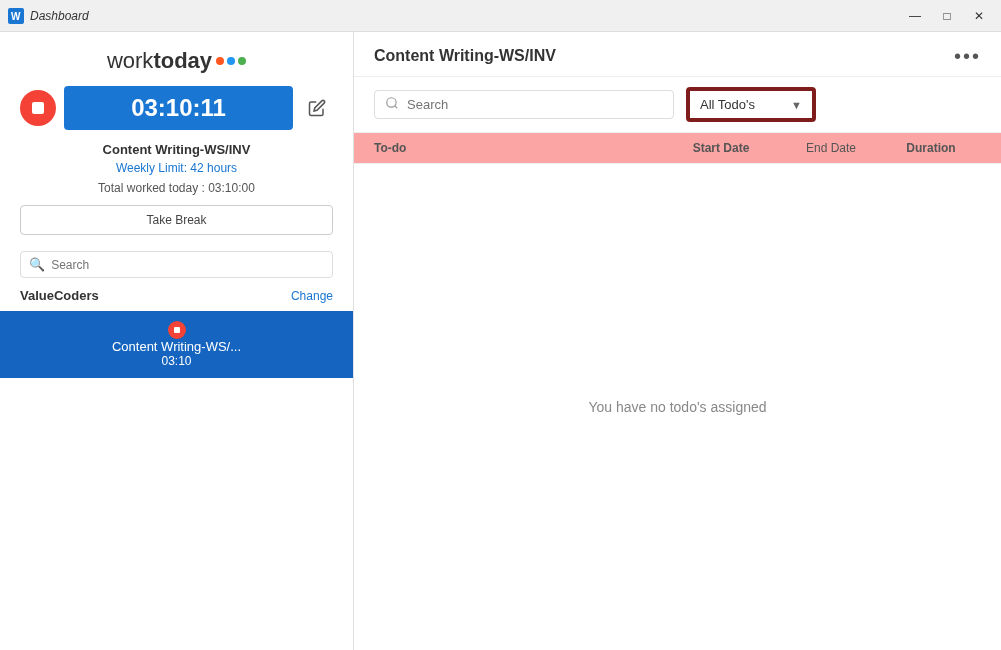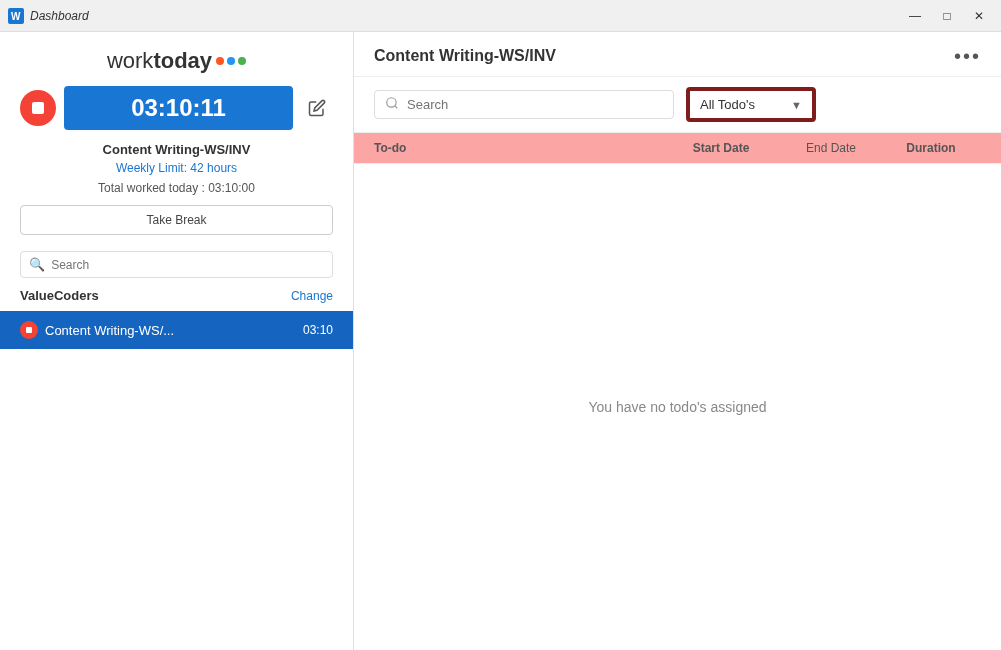--- a/index.html
+++ b/index.html
@@ -221,21 +221,22 @@
     
     .task-list {
       flex: 1;
       overflow-y: auto;
     }
     .task-item {
       display: flex;
       align-items: center;
       padding: 10px 20px;
       cursor: pointer;
-      gap: 7px;
+      gap: 0;
+      flex-direction: column;
     }
     .task-item.active {
       background: #1565c0;
       color: white;
     }
     .task-status-dot {
       width: 18px;
       height: 18px;
       border-radius: 50%;
       flex-shrink: 0;

